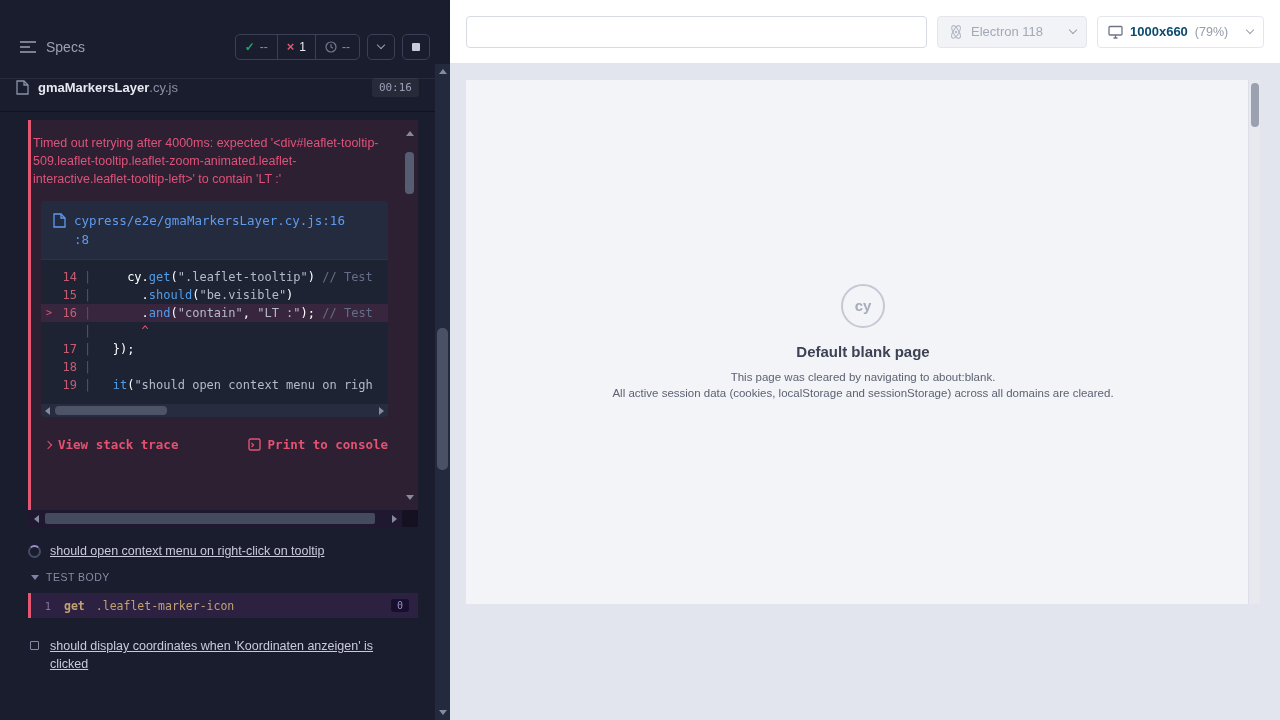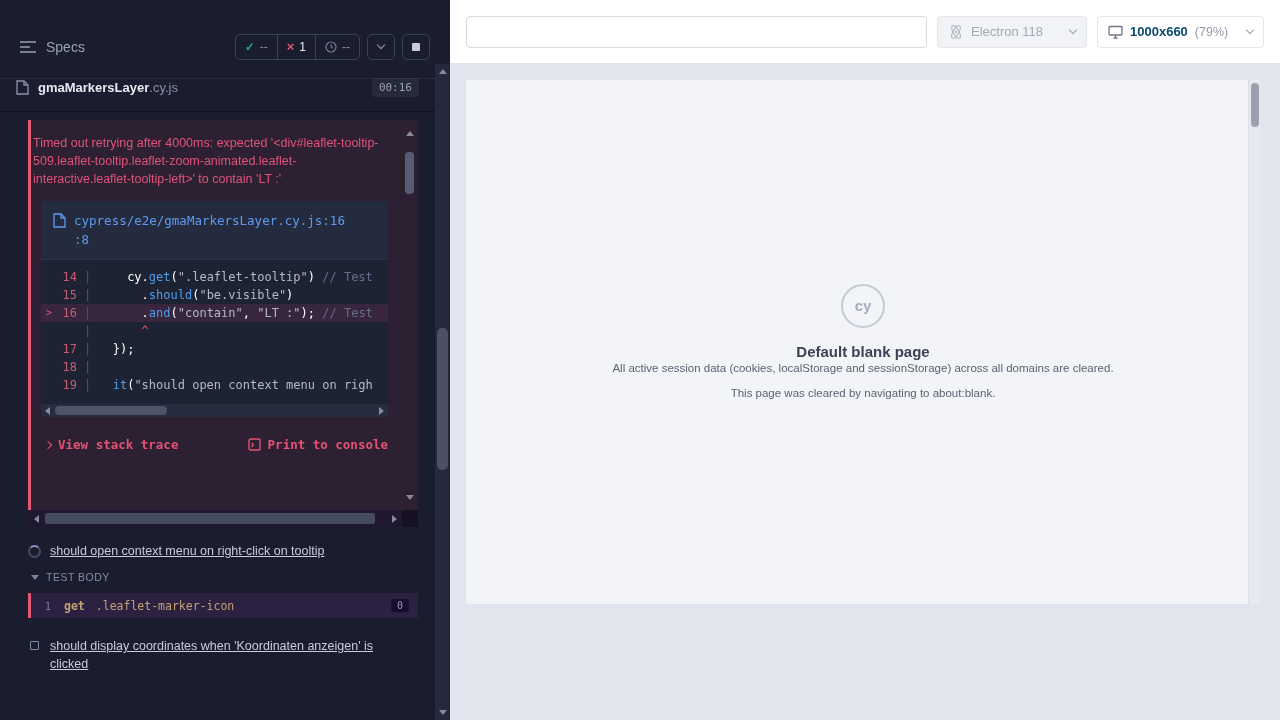--- a/index.html
+++ b/index.html
@@ -296,21 +296,21 @@
         <span class="vp-size">1000x660</span>
         <span class="vp-zoom">(79%)</span>
         <span class="chev btn-chev"></span>
       </div>
     </div>
 
     <div class="rmain">
       <div class="aut">
         <div class="cy-logo">cy</div>
         <div class="aut-title">Default blank page</div>
+        <div class="aut-line first">This page was cleared by navigating to about:blank.</div>
         <div class="aut-line">All active session data (cookies, localStorage and sessionStorage) across all domains are cleared.</div>
-        <div class="aut-line first">This page was cleared by navigating to about:blank.</div>
         <div class="aut-scroll">
           <div class="thumb"></div>
         </div>
       </div>
     </div>
   </div>
 </div>
 
 </body></html>

